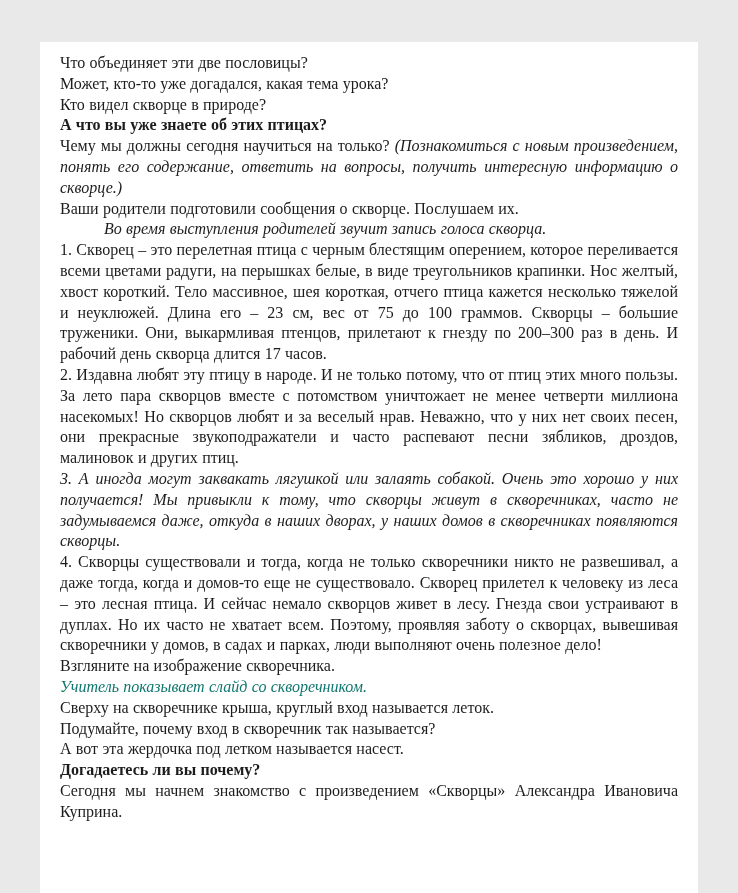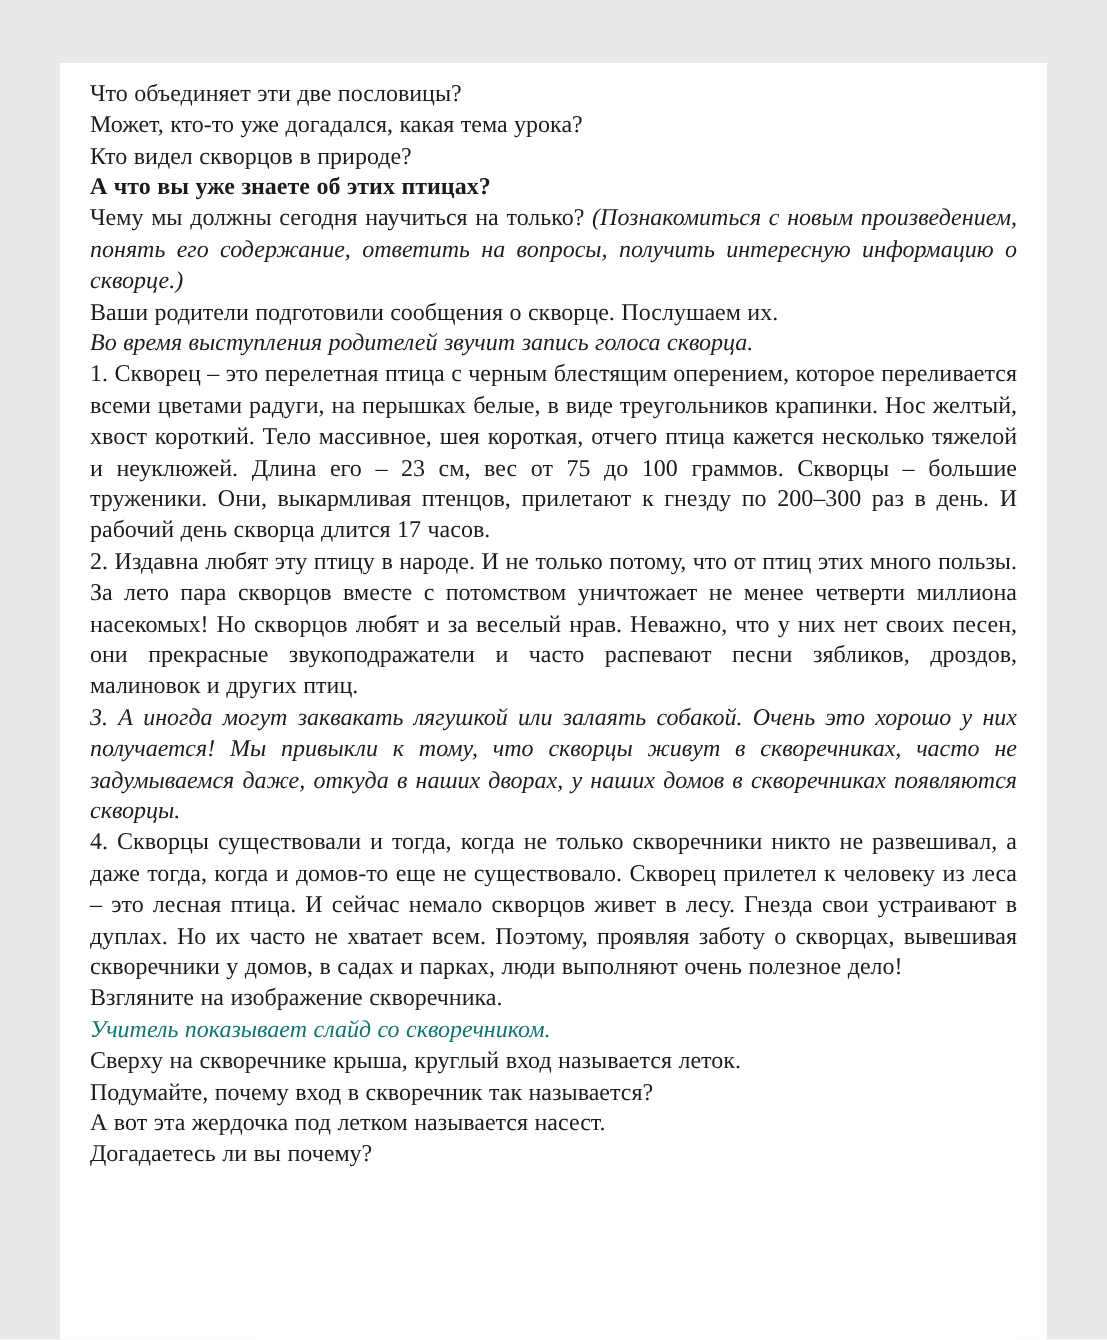--- a/index.html
+++ b/index.html
@@ -38,29 +38,30 @@
     font-style: italic;
   }
 </style>
 </head>
 <body style="background: rgb(233, 233, 233);">
 
 <div class="paper" style="background: rgb(255, 255, 255);">
   <div class="text-block" id="paragraphs-container">
       <p><span style="color: rgb(28, 28, 28);">Что объединяет эти две пословицы?</span></p>
       <p><span style="color: rgb(28, 28, 28);">Может, кто-то уже догадался, какая тема урока?</span></p>
-      <p><span style="color: rgb(28, 28, 28);">Кто видел скворцов в природе?</span></p>
+      <p><span style="color: rgb(28, 28, 28);">Кто видел скворце в природе?</span></p>
       <p><span style="color: rgb(28, 28, 28); font-weight: bold;">А что вы уже знаете об этих птицах?</span></p>
       <p><span style="color: rgb(28, 28, 28);">Чему мы должны сегодня научиться на только? </span><span class="italic" style="color: rgb(28, 28, 28);">(Познакомиться с новым произведением, понять его содержание, ответить на вопросы, получить интересную информацию о скворце.)</span></p>
       <p><span style="color: rgb(28, 28, 28);">Ваши родители подготовили сообщения о скворце. Послушаем их.</span></p>
-      <p><span class="italic" style="color: rgb(28, 28, 28);">Во время выступления родителей звучит запись голоса скворца.</span></p>
+      <p><span class="italic" style="color: rgb(28, 28, 28); margin-left: 44px;">Во время выступления родителей звучит запись голоса скворца.</span></p>
       <p><span style="color: rgb(28, 28, 28);">1. Скворец – это перелетная птица с черным блестящим оперением, которое переливается всеми цветами радуги, на перышках белые, в виде треугольников крапинки. Нос желтый, хвост короткий. Тело массивное, шея короткая, отчего птица кажется несколько тяжелой и неуклюжей. Длина его – 23 см, вес от 75 до 100 граммов. Скворцы – большие труженики. Они, выкармливая птенцов, прилетают к гнезду по 200–300 раз в день. И рабочий день скворца длится 17 часов.</span></p>
       <p><span style="color: rgb(28, 28, 28);">2. Издавна любят эту птицу в народе. И не только потому, что от птиц этих много пользы. За лето пара скворцов вместе с потомством уничтожает не менее четверти миллиона насекомых! Но скворцов любят и за веселый нрав. Неважно, что у них нет своих песен, они прекрасные звукоподражатели и часто распевают песни зябликов, дроздов, малиновок и других птиц.</span></p>
       <p><span style="color: rgb(28, 28, 28); font-style: italic;">3. А иногда могут заквакать лягушкой или залаять собакой. Очень это хорошо у них получается! Мы привыкли к тому, что скворцы живут в скворечниках, часто не задумываемся даже, откуда в наших дворах, у наших домов в скворечниках появляются скворцы.</span></p>
       <p><span style="color: rgb(28, 28, 28);">4. Скворцы существовали и тогда, когда не только скворечники никто не развешивал, а даже тогда, когда и домов-то еще не существовало. Скворец прилетел к человеку из леса – это лесная птица. И сейчас немало скворцов живет в лесу. Гнезда свои устраивают в дуплах. Но их часто не хватает всем. Поэтому, проявляя заботу о скворцах, вывешивая скворечники у домов, в садах и парках, люди выполняют очень полезное дело!</span></p>
       <p><span style="color: rgb(28, 28, 28);">Взгляните на изображение скворечника.</span></p>
       <p><span class="italic" style="color: #0f766e;">Учитель показывает слайд со скворечником.</span></p>
       <p><span style="color: rgb(28, 28, 28);">Сверху на скворечнике крыша, круглый вход называется леток.</span></p>
       <p><span style="color: rgb(28, 28, 28);">Подумайте, почему вход в скворечник так называется?</span></p>
       <p><span style="color: rgb(28, 28, 28);">А вот эта жердочка под летком называется насест.</span></p>
-      <p><span style="color: rgb(28, 28, 28);">Догадаетесь ли вы почему?</span></p>
+      <p><span style="color: rgb(28, 28, 28); font-weight: bold;">Догадаетесь ли вы почему?</span></p>
+      <p><span style="color: rgb(28, 28, 28);">Сегодня мы начнем знакомство с произведением «Скворцы» Александра Ивановича Куприна.</span></p>
     </div>
 </div>
 
 </body></html>

